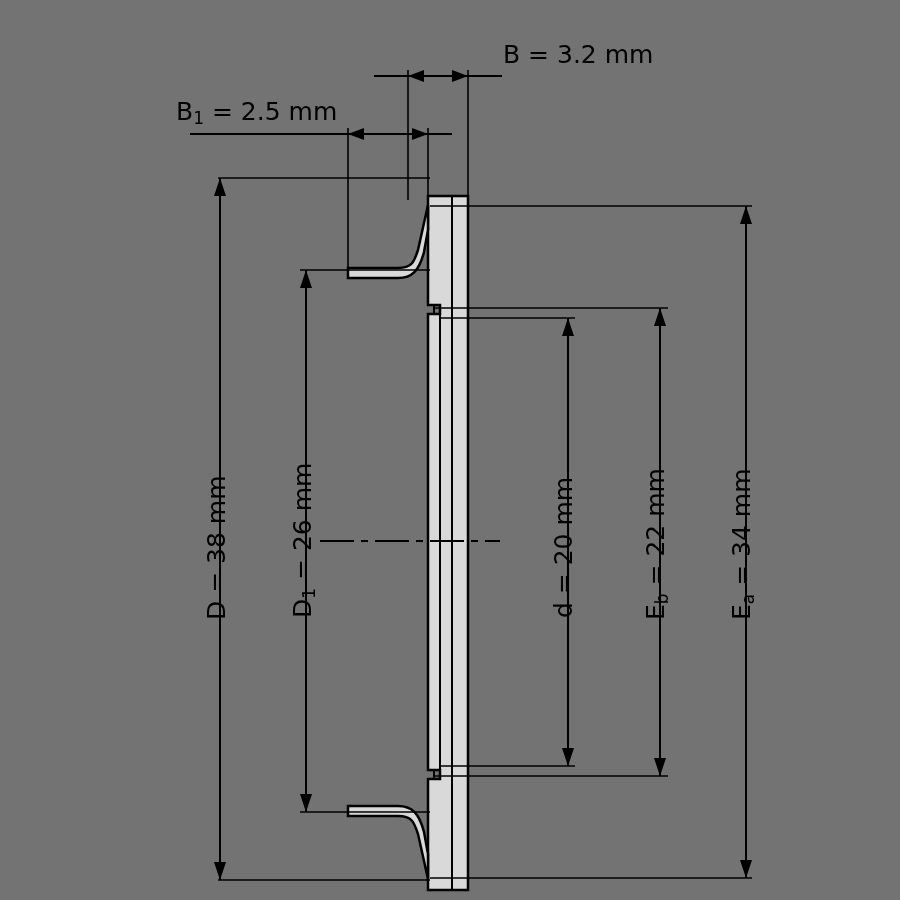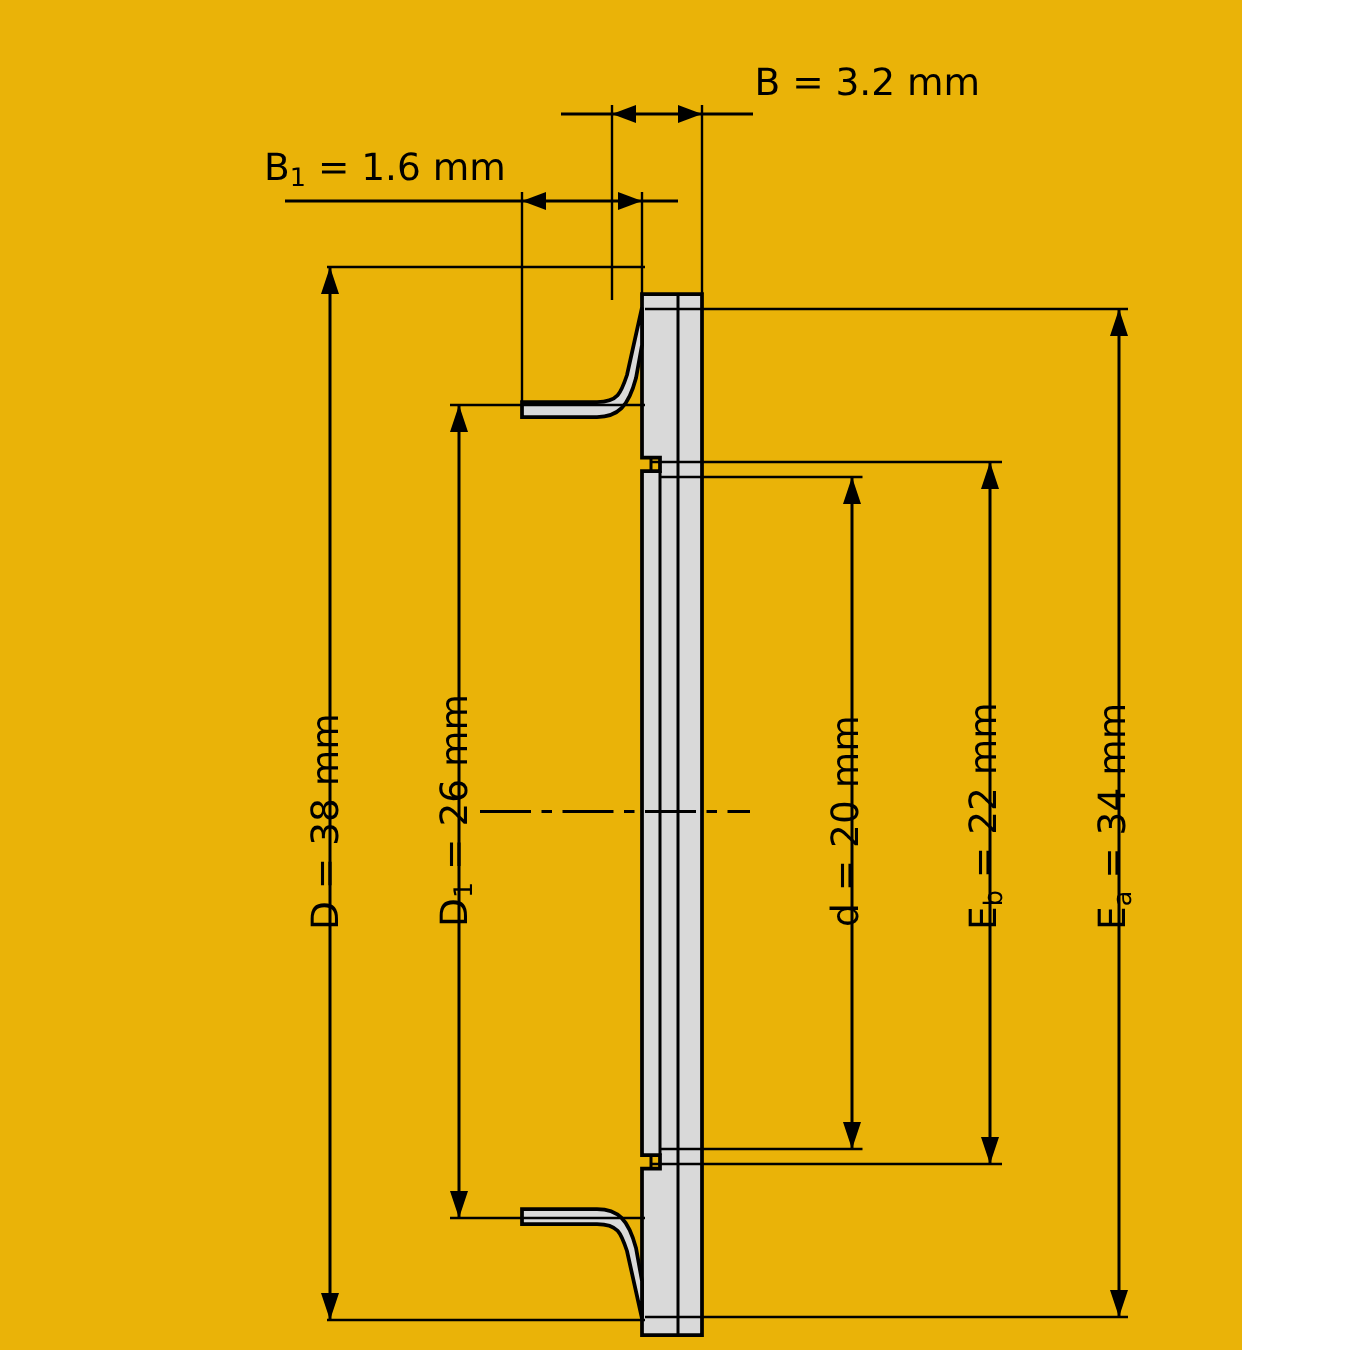--- a/index.html
+++ b/index.html
@@ -2,23 +2,23 @@
 <html><head>
 <meta charset="utf-8">
 <style>
   html, body {
     margin: 0;
     padding: 0;
     background: #ffffff;
   }
   #stage {
     position: relative;
-    width: 828px;
+    width: 900px;
     height: 900px;
-    background: #eab308;
+    background: #737373;
     font-family: "DejaVu Sans", "Liberation Sans", sans-serif;
     overflow: hidden;
   }
   #drawing {
     position: absolute;
     left: 0;
     top: 0;
     width: 900px;
     height: 900px;
   }
@@ -146,21 +146,21 @@
       <path d="M746,878 L740,860 L752,860 Z" fill="#000000" stroke="none"></path>
     </g>
 
   </svg>
 
   <div class="dim-label" style="left:503px; top:40px;">
     <span>B = 3.2 mm</span>
   </div>
 
   <div class="dim-label" style="left:176px; top:97px;">
-    <span>B</span><span class="sub">1</span><span> = </span><span>1.6</span><span> </span><span>mm</span>
+    <span>B</span><span class="sub">1</span><span> = </span><span>2.5</span><span> </span><span>mm</span>
   </div>
 
   <div class="dim-label vert" style="left:202px; top:620px;">
     <span>D = 38 mm</span>
   </div>
 
   <div class="dim-label vert" style="left:288px; top:618px;">
     <span>D</span><span class="sub">1</span><span> = </span><span>26</span><span> </span><span>mm</span>
   </div>
 

